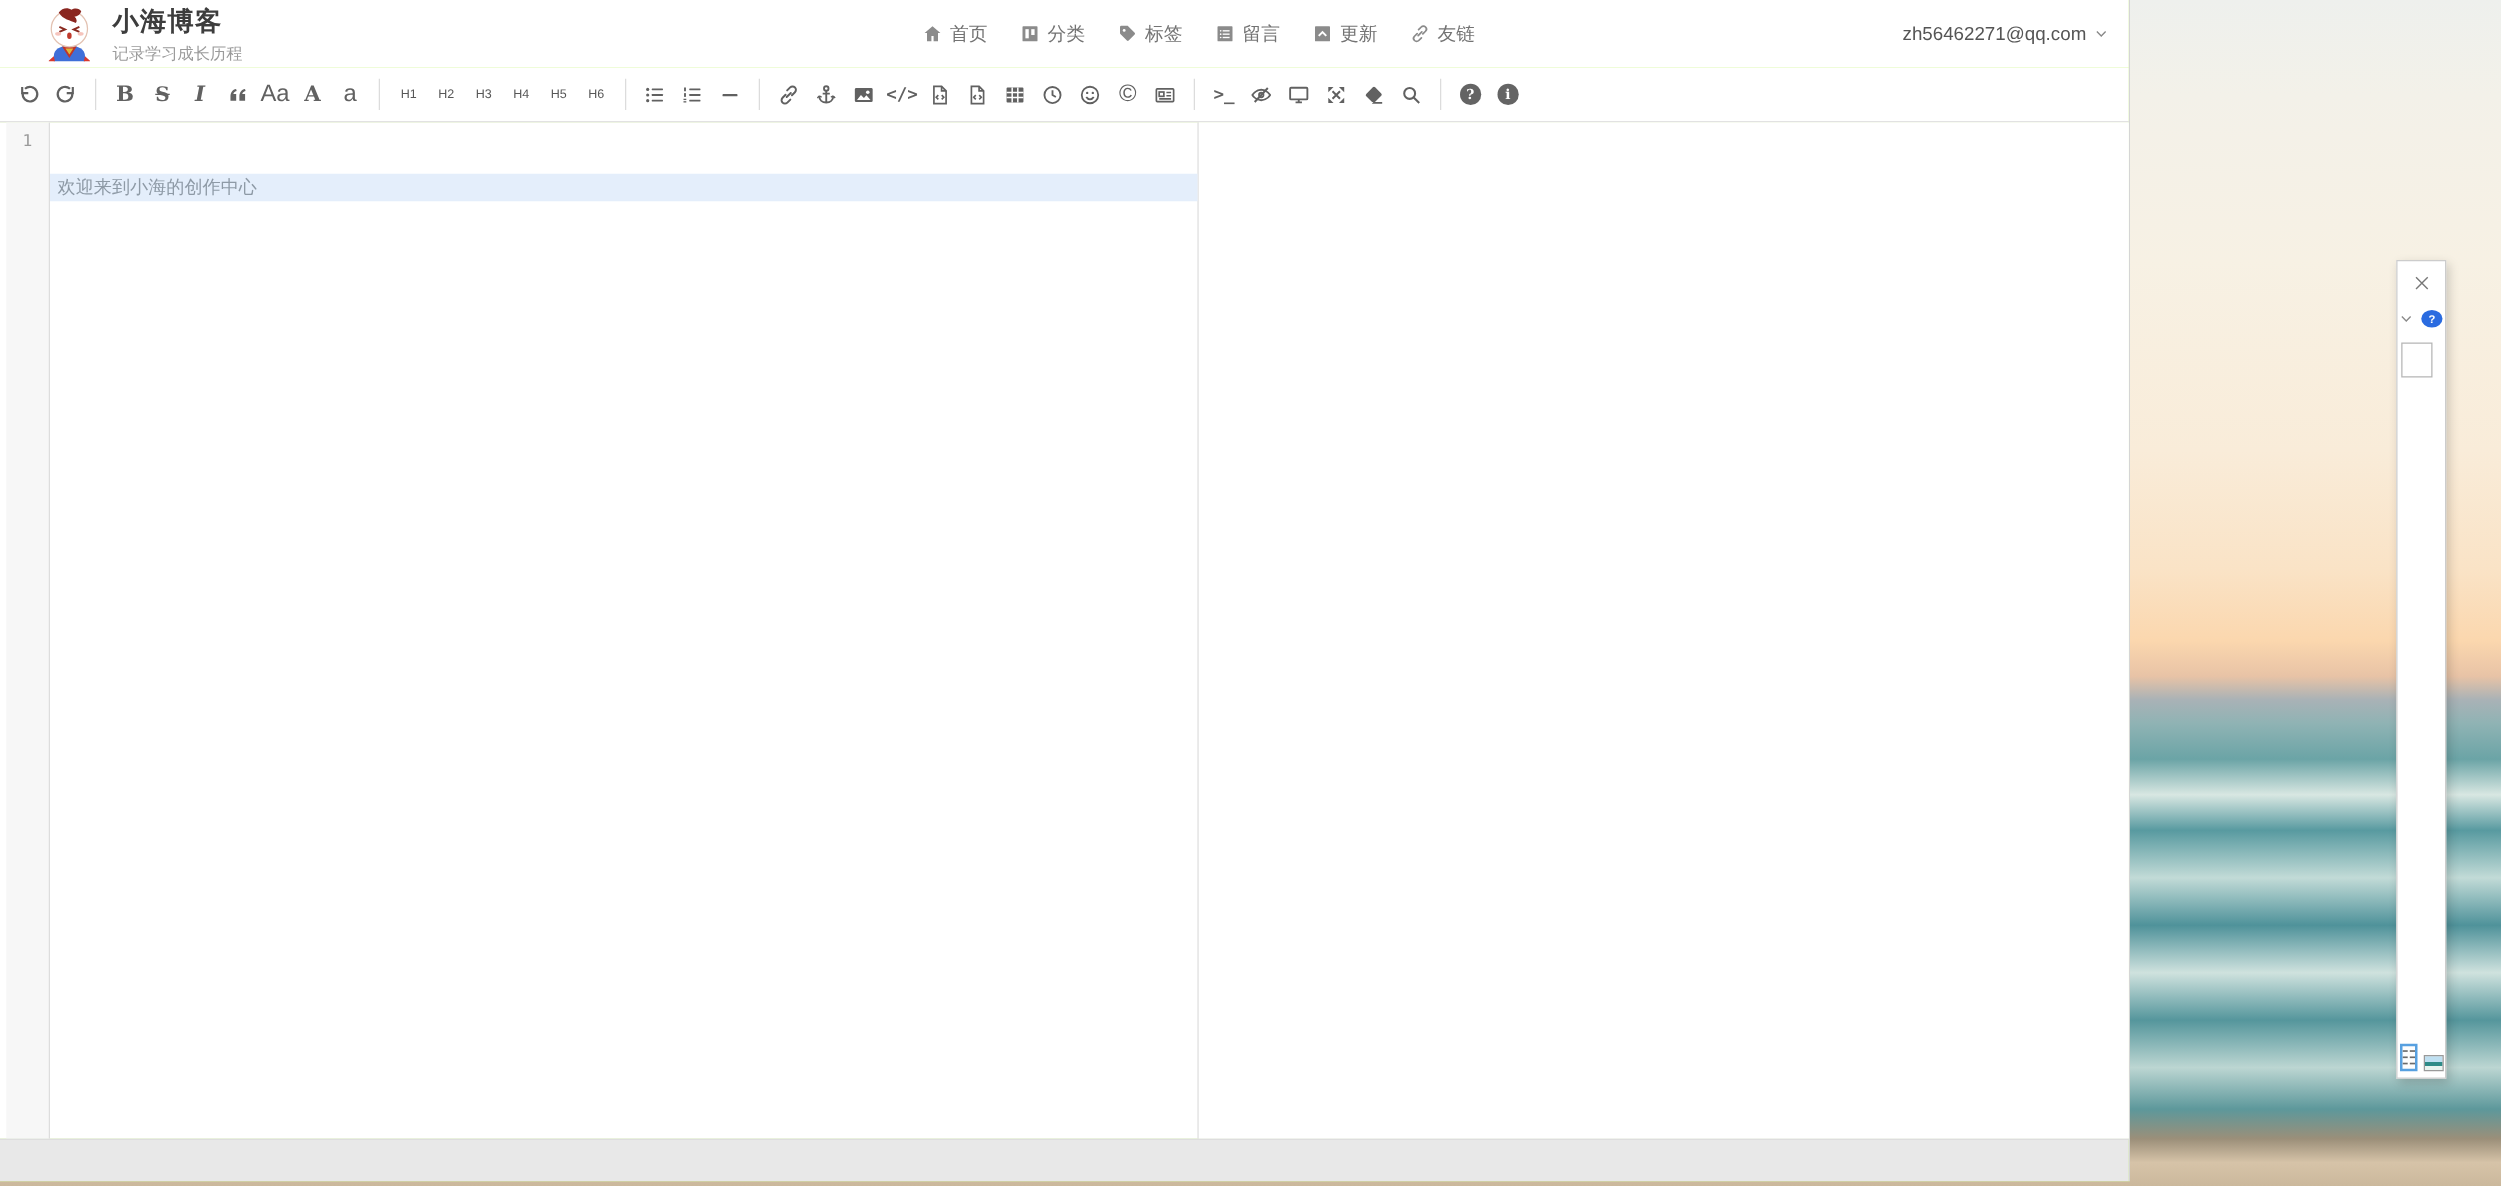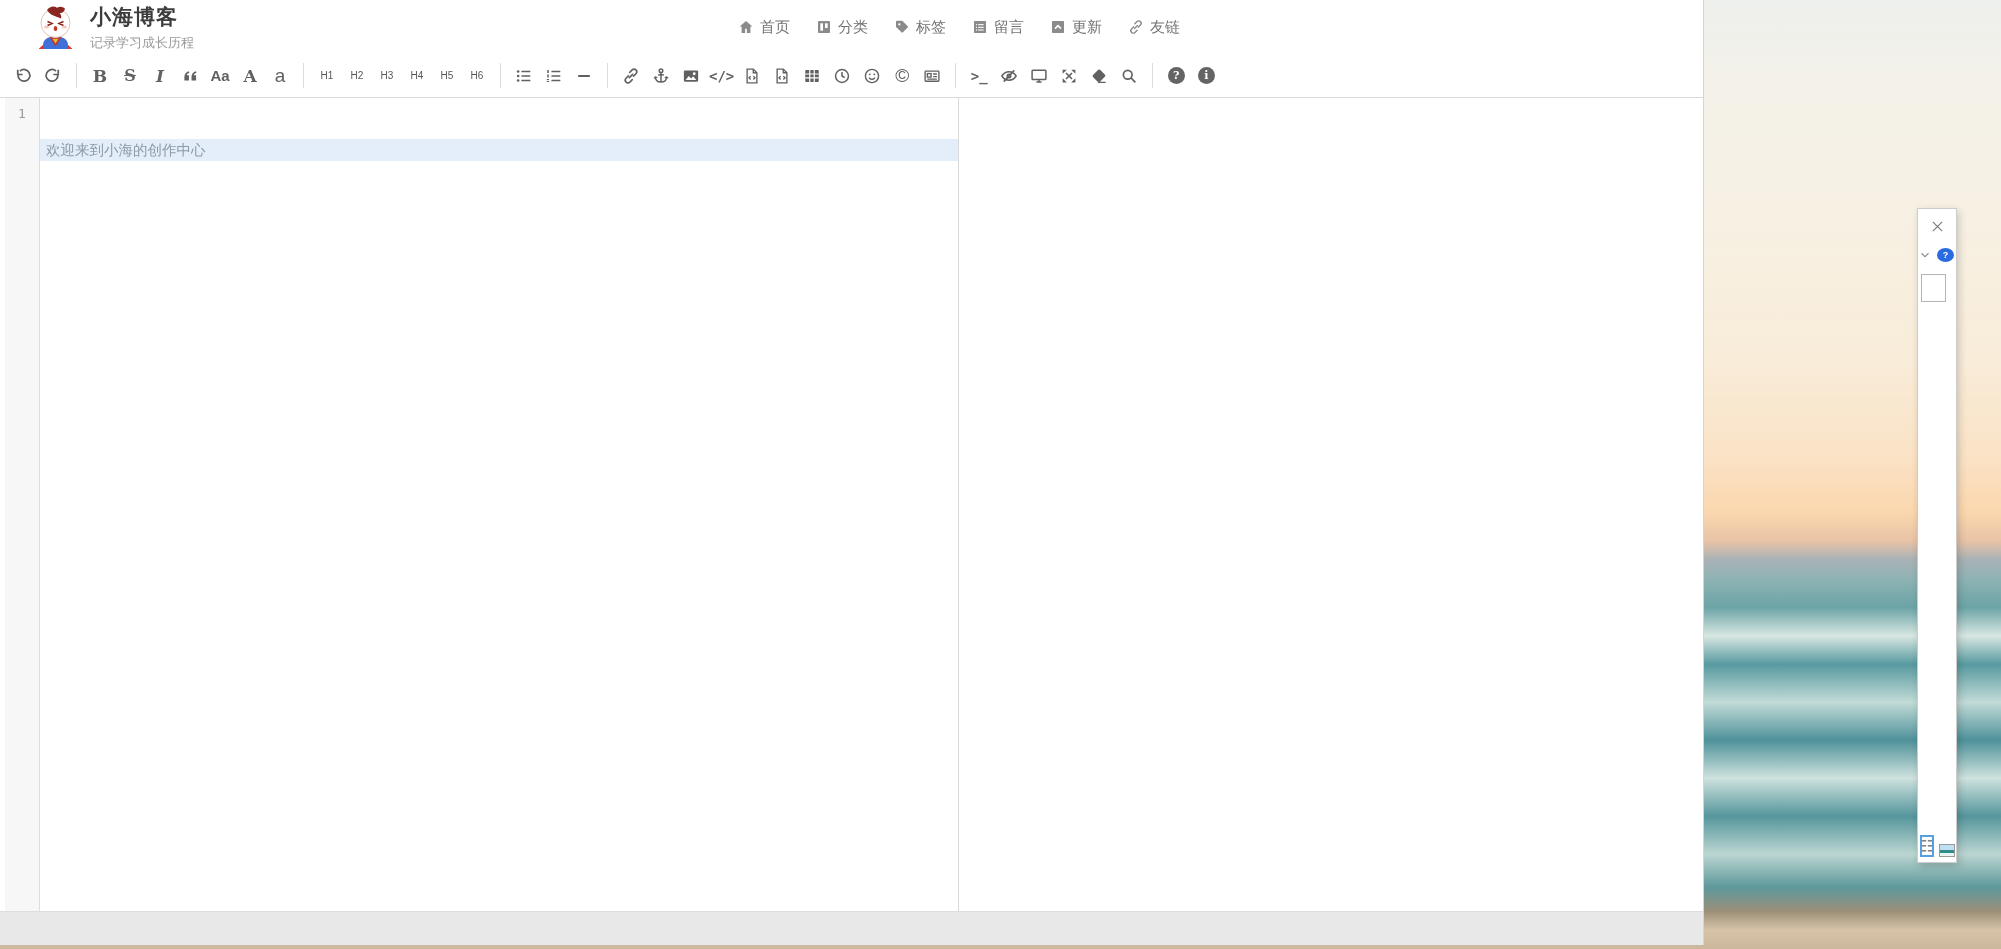--- a/index.html
+++ b/index.html
@@ -35,21 +35,21 @@
   .title-input { margin-left:57px; width:1685px; height:33px; border:none; border-radius:4px; background:#fff; padding:0 12px; font-size:15px; outline:none; }
   .submit-btn { margin-left:22px; width:97px; height:36px; border:none; border-radius:4px; background:#dc3545; color:#fff; font-size:15px; cursor:pointer; }
   
   .md-toolbar { height:44px; background:#fff; border-bottom:1px solid #d9d9d9; display:flex; align-items:center; padding-left:8px; flex:0 0 auto; }
   .tb-btn { min-width:30px; height:30px; display:flex; align-items:center; justify-content:center; color:#616161; background:none; border:none; cursor:pointer; padding:0 3px; }
   .tb-btn svg { width:18px; height:18px; }
   .tb-div { width:1px; height:25px; background:#dcdcdc; margin:0 8px; flex:0 0 auto; }
   .g-serif { font-family:"DejaVu Serif","Liberation Serif",serif; font-weight:bold; font-size:17px; }
   .g-strike { font-family:"DejaVu Serif","Liberation Serif",serif; font-weight:bold; font-size:16px; text-decoration:line-through; }
   .g-italic { font-family:"DejaVu Serif","Liberation Serif",serif; font-weight:bold; font-style:italic; font-size:17px; }
-  .g-sans { font-size:15px; font-weight:700; }
+  .g-sans { font-size:19px; font-weight:400; }
   .g-sans-large { font-size:19px; font-weight:500; }
   .g-heading { font-weight:normal; font-size:10px; color:#575757; }
   .g-code { font-family:"DejaVu Sans Mono","Liberation Mono",monospace; font-weight:bold; font-size:14px; }
   .circle-glyph { width:17px; height:17px; border-radius:50%; background:#646464; color:#fff; font-size:11px; font-weight:bold; display:flex; align-items:center; justify-content:center; font-family:"DejaVu Serif",serif; }
   
   .workspace { flex:1 1 auto; display:flex; background:#fff; min-height:0; }
   .gutter { width:35px; margin-left:5px; background:#f7f7f7; border-right:1px solid #ddd; padding-top:5px; text-align:center; flex:0 0 auto; }
   .line-number { font-family:"DejaVu Sans Mono",monospace; font-size:13px; color:#9a9a9a; line-height:22px; }
   .code-pane { width:919px; border-right:1px solid #d9d9d9; padding-top:5px; flex:0 0 auto; }
   .code-line-active { height:22px; line-height:22px; background:#e4eefb; padding-left:6px; font-family:"DejaVu Sans Mono",monospace; font-size:14.5px; color:#8e9aa6; white-space:pre;margin-top:36px; }
@@ -281,20 +281,26 @@
           </svg>
           <span>更新</span>
         </a>
         <a class="nav-item">
           <svg class="nav-ico">
             <use href="#sym-chain"></use>
           </svg>
           <span>友链</span>
         </a>
       </nav>
+    <div class="account">
+      <span>zh56462271@qq.com</span>
+      <svg>
+          <use href="#sym-chevron-down"></use>
+        </svg>
+    </div>
   </header>
 
 
   <div class="md-toolbar" id="md-toolbar">
       <button class="tb-btn">
         <svg>
           <use href="#sym-undo"></use>
         </svg>
       </button>
       <button class="tb-btn">

